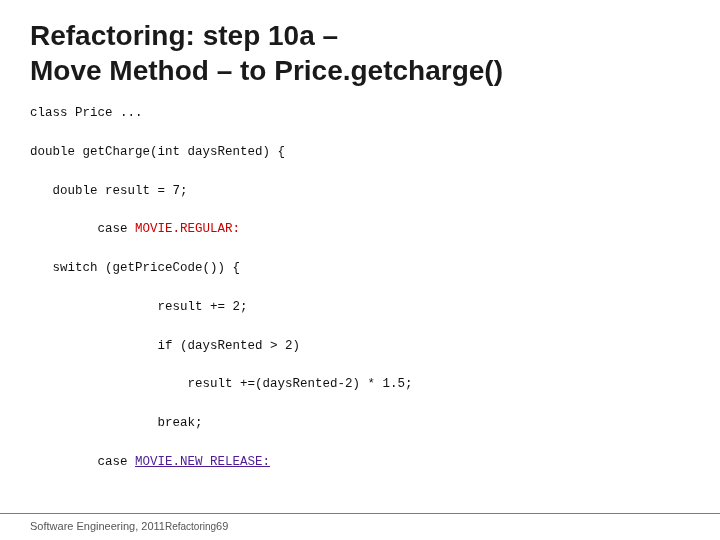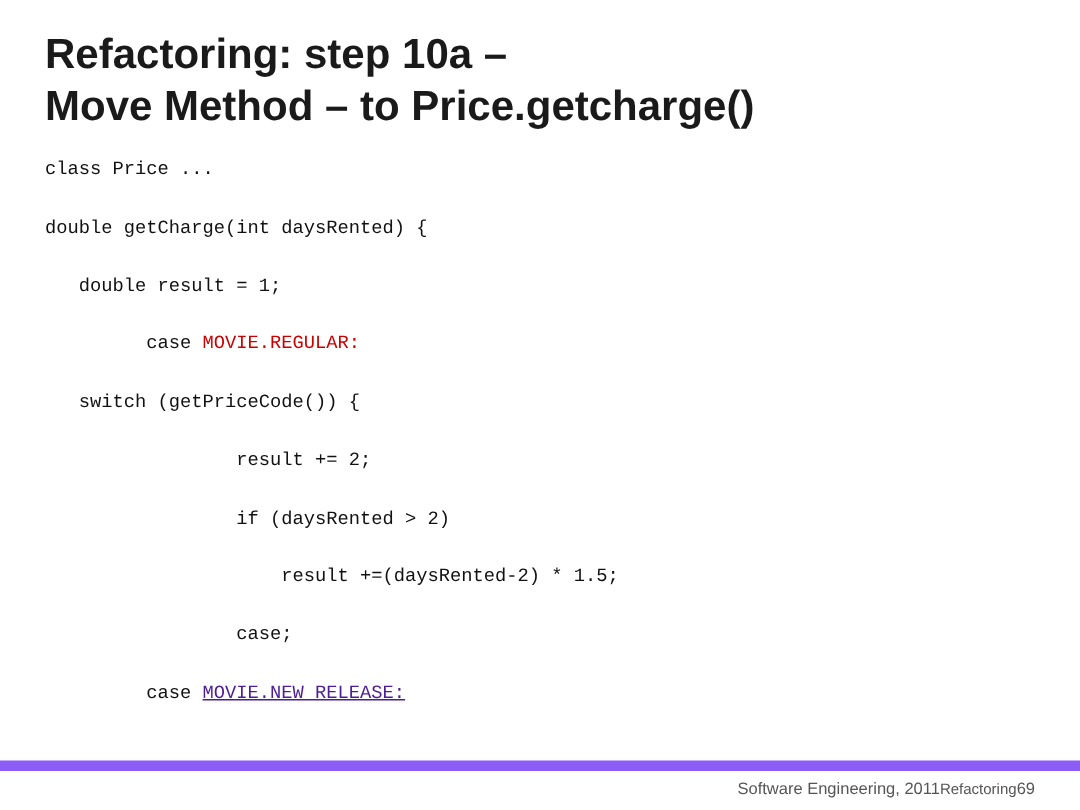--- a/index.html
+++ b/index.html
@@ -42,24 +42,24 @@
     .code-block {
       font-family: 'Courier New', Courier, monospace;
       font-size: 12.5px;
       line-height: 1.55;
       color: #111111;
       white-space: pre;
     }
 
     .footer {
       display: flex;
-      justify-content: flex-end;
+      justify-content: flex-start;
       align-items: center;
       padding: 6px 30px 8px 30px;
-      border-top: 7px solid #8b5cf6;
+      border-top: 1px solid #8b5cf6;
     }
 
     .footer-left {
       font-size: 11px;
       color: #555555;
     }
 
     .footer-center {
       font-size: 10px;
       color: #555555;
@@ -81,27 +81,27 @@
   <div class="header">
     <div class="title">
       <span>Refactoring: step 10a –</span><br>
       <span>Move Method – to Price.getcharge()</span>
     </div>
   </div>
 
   <div class="content">
     <div class="code-block"><span class="code-line">class Price ...</span>
 <span class="code-line">double getCharge(int daysRented) {</span>
-<span class="code-line">   double result = 1;</span>
+<span class="code-line">   double result = 7;</span>
 <span class="code-line">         case <span style="color:#cc0000;">MOVIE.REGULAR:</span></span>
 <span class="code-line">   switch (getPriceCode()) {</span>
 <span class="code-line">                 result += 2;</span>
 <span class="code-line">                 if (daysRented &gt; 2)</span>
 <span class="code-line">                     result +=(daysRented-2) * 1.5;</span>
-<span class="code-line">                 case;</span>
+<span class="code-line">                 break;</span>
 <span class="code-line">         case <span style="color:#4c1d95;text-decoration:underline;">MOVIE.NEW_RELEASE:</span></span>
 
 
 
 
 
 
 
 
 

